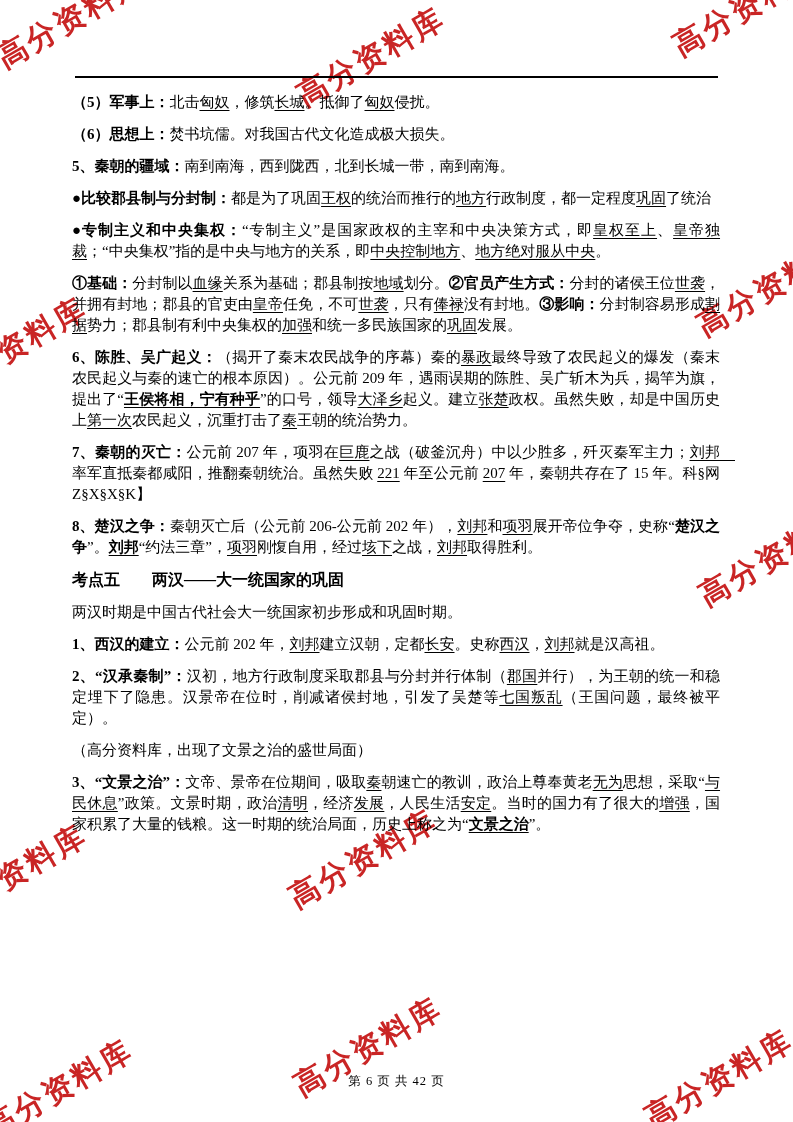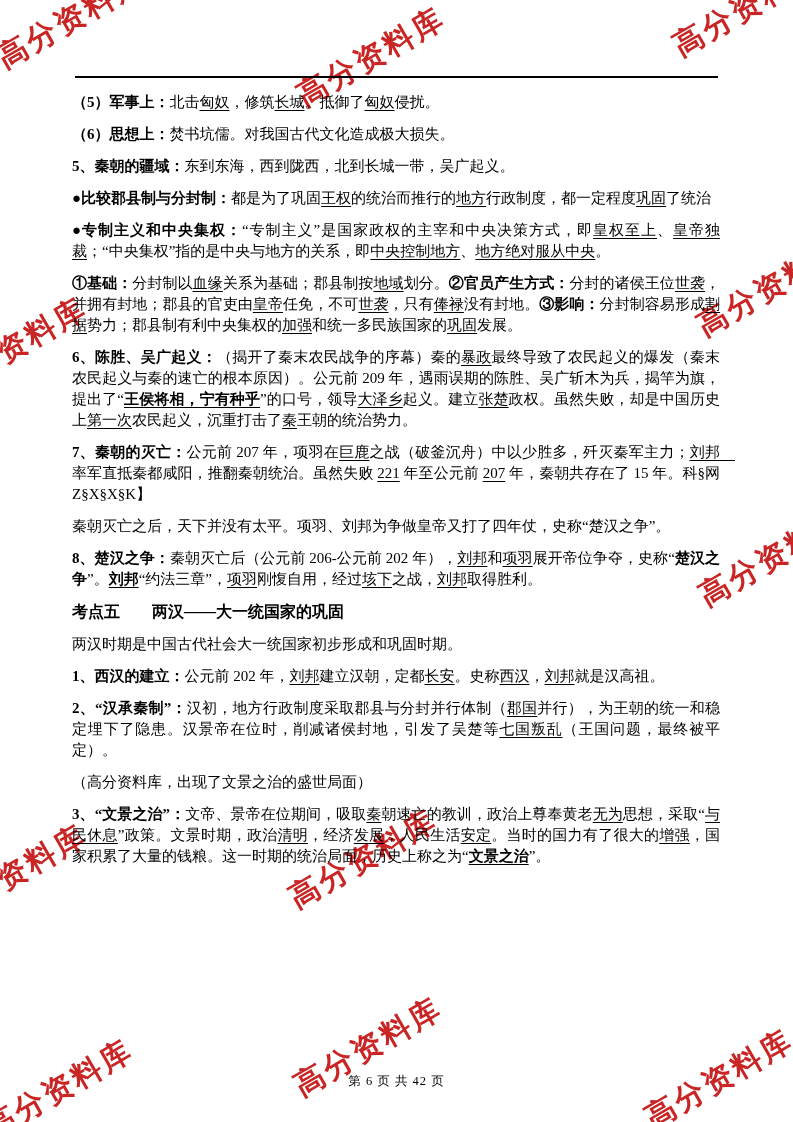--- a/index.html
+++ b/index.html
@@ -80,27 +80,26 @@
   <div class="wm" style="left: 292px; top: 880px; color: rgb(192, 0, 0);">高分资料库</div>
   <div class="wm" style="left: 297px; top: 1068px; color: rgb(192, 0, 0);">高分资料库</div>
   <div class="wm" style="left: -12px; top: 1110px; color: rgb(192, 0, 0);">高分资料库</div>
   <div class="wm" style="left: 648px; top: 1100px; color: rgb(192, 0, 0);">高分资料库</div>
 
   <div class="header-rule"></div>
 
   <div class="doc-body">
       <p class="para"><span class="b ">（5）军事上：</span><span class="">北击</span><span class="u">匈奴</span><span class="">，修筑</span><span class="u">长城</span><span class="">。抵御了</span><span class="u">匈奴</span><span class="">侵扰。</span></p>
       <p class="para"><span class="b ">（6）思想上：</span><span class="">焚书坑儒。对我国古代文化造成极大损失。</span></p>
-      <p class="para"><span class="b ">5、秦朝的疆域：</span><span class="">东到东海，西到陇西，北到长城一带，吴广起义。</span></p>
+      <p class="para"><span class="b ">5、秦朝的疆域：</span><span class="">南到南海，西到陇西，北到长城一带，南到南海。</span></p>
       <p class="para"><span class="b ">●比较郡县制与分封制：</span><span class="">都是为了巩固</span><span class="u">王权</span><span class="">的统治而推行的</span><span class="u">地方</span><span class="">行政制度，都一定程度</span><span class="u">巩固</span><span class="">了统治</span></p>
       <p class="para"><span class="b ">●专制主义和中央集权：</span><span class="">“专制主义”是国家政权的主宰和中央决策方式，即</span><span class="u">皇权至上</span><span class="">、</span><span class="u">皇帝独裁</span><span class="">；“中央集权”指的是中央与地方的关系，即</span><span class="u">中央控制地方</span><span class="">、</span><span class="u">地方绝对服从中央</span><span class="">。</span></p>
       <p class="para"><span class="b ">①基础：</span><span class="">分封制以</span><span class="u">血缘</span><span class="">关系为基础；郡县制按</span><span class="u">地域</span><span class="">划分。</span><span class="b ">②官员产生方式：</span><span class="">分封的诸侯王位</span><span class="u">世袭</span><span class="">，并拥有封地；郡县的官吏由</span><span class="u">皇帝</span><span class="">任免，不可</span><span class="u">世袭</span><span class="">，只有</span><span class="u">俸禄</span><span class="">没有封地。</span><span class="b ">③影响：</span><span class="">分封制容易形成</span><span class="u">割据</span><span class="">势力；郡县制有利中央集权的</span><span class="u">加强</span><span class="">和统一多民族国家的</span><span class="u">巩固</span><span class="">发展。</span></p>
       <p class="para"><span class="b ">6、陈胜、吴广起义：</span><span class="">（揭开了秦末农民战争的序幕）秦的</span><span class="u">暴政</span><span class="">最终导致了农民起义的爆发（秦末农民起义与秦的速亡的根本原因）。公元前 209 年，遇雨误期的陈胜、吴广斩木为兵，揭竿为旗，提出了“</span><span class="b u">王侯将相，宁有种乎</span><span class="">”的口号，领导</span><span class="u">大泽乡</span><span class="">起义。建立</span><span class="u">张楚</span><span class="">政权。虽然失败，却是中国历史上</span><span class="u">第一次</span><span class="">农民起义，沉重打击了</span><span class="u">秦</span><span class="">王朝的统治势力。</span></p>
       <p class="para"><span class="b ">7、秦朝的灭亡：</span><span class="">公元前 207 年，项羽在</span><span class="u">巨鹿</span><span class="">之战（破釜沉舟）中以少胜多，歼灭秦军主力；</span><span class="u">刘邦　</span><span class="">率军直抵秦都咸阳，推翻秦朝统治。虽然失败 </span><span class="u">221</span><span class=""> 年至公元前 </span><span class="u">207</span><span class=""> 年，秦朝共存在了 15 年。科§网Z§X§X§K】</span></p>
-      <p class="para"><span class="">秦朝灭亡之后，天下并没有太平。项羽、刘邦为争做皇帝又打了四年仗，史称“楚汉之争”。</span></p>
       <p class="para"><span class="b ">8、楚汉之争：</span><span class="">秦朝灭亡后（公元前 206-公元前 202 年），</span><span class="u">刘邦</span><span class="">和</span><span class="u">项羽</span><span class="">展开帝位争夺，史称“</span><span class="b ">楚汉之争</span><span class="">”。</span><span class="b u">刘邦</span><span class="">“约法三章”，</span><span class="u">项羽</span><span class="">刚愎自用，经过</span><span class="u">垓下</span><span class="">之战，</span><span class="u">刘邦</span><span class="">取得胜利。</span></p>
       <p class="para heading"><span class="b ">考点五　　两汉——大一统国家的巩固</span></p>
       <p class="para"><span class="">两汉时期是中国古代社会大一统国家初步形成和巩固时期。</span></p>
       <p class="para"><span class="b ">1、西汉的建立：</span><span class="">公元前 202 年，</span><span class="u">刘邦</span><span class="">建立汉朝，定都</span><span class="u">长安</span><span class="">。史称</span><span class="u">西汉</span><span class="">，</span><span class="u">刘邦</span><span class="">就是汉高祖。</span></p>
       <p class="para"><span class="b ">2、“汉承秦制”：</span><span class="">汉初，地方行政制度采取郡县与分封并行体制（</span><span class="u">郡国</span><span class="">并行），为王朝的统一和稳定埋下了隐患。汉景帝在位时，削减诸侯封地，引发了吴楚等</span><span class="u">七国叛乱</span><span class="">（王国问题，最终被平定）。</span></p>
       <p class="para"><span class="">（高分资料库，出现了文景之治的盛世局面）</span></p>
       <p class="para"><span class="b ">3、“文景之治”：</span><span class="">文帝、景帝在位期间，吸取</span><span class="u">秦</span><span class="">朝速亡的教训，政治上尊奉黄老</span><span class="u">无为</span><span class="">思想，采取“</span><span class="u">与民休息</span><span class="">”政策。文景时期，政治</span><span class="u">清明</span><span class="">，经济</span><span class="u">发展</span><span class="">，人民生活</span><span class="u">安定</span><span class="">。当时的国力有了很大的</span><span class="u">增强</span><span class="">，国家积累了大量的钱粮。这一时期的统治局面，历史上称之为“</span><span class="b u">文景之治</span><span class="">”。</span></p>
     </div>
 
   <div class="footer">第 6 页 共 42 页</div>

